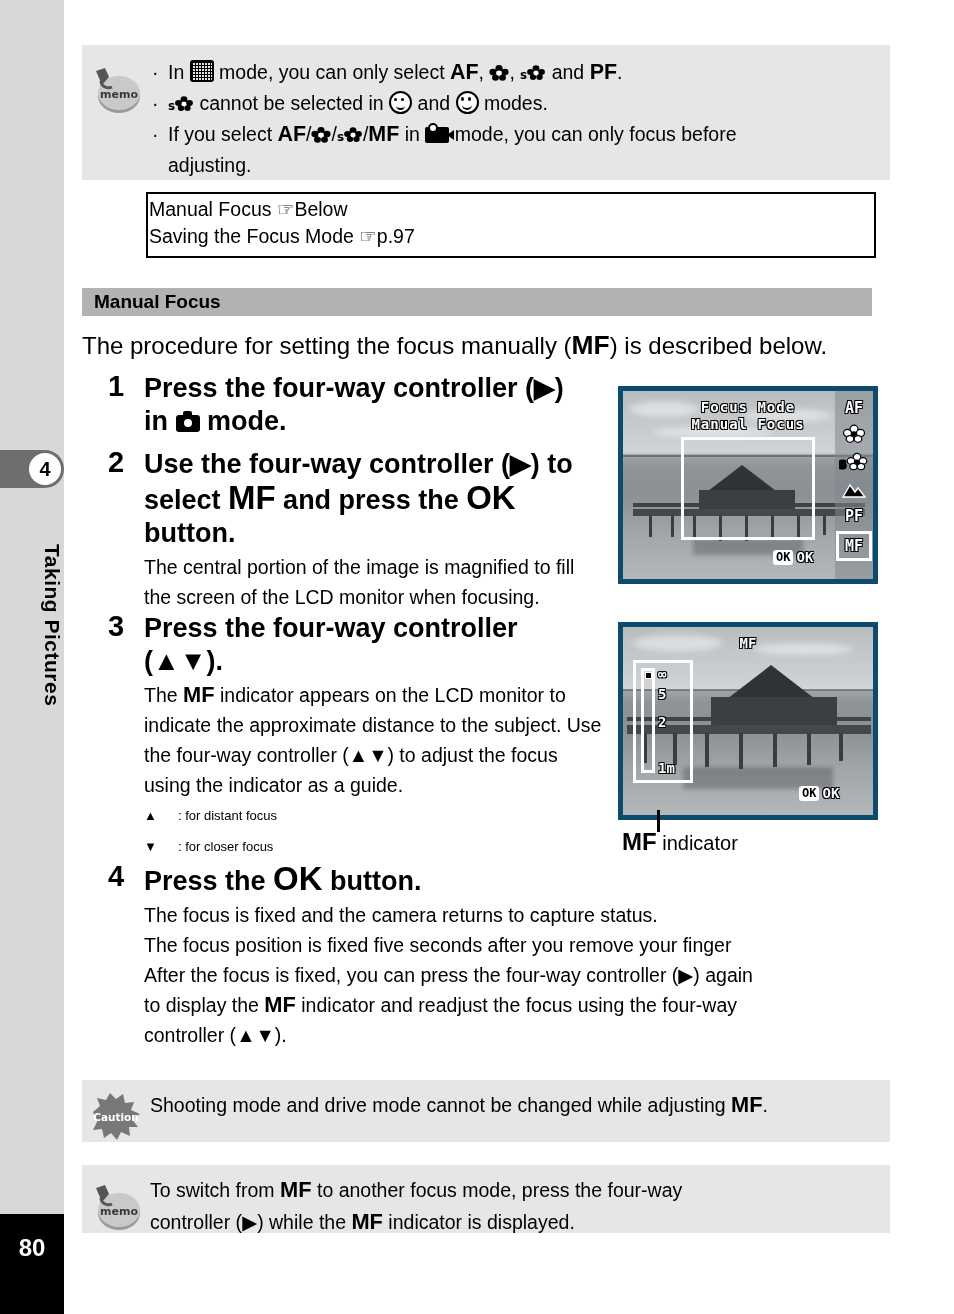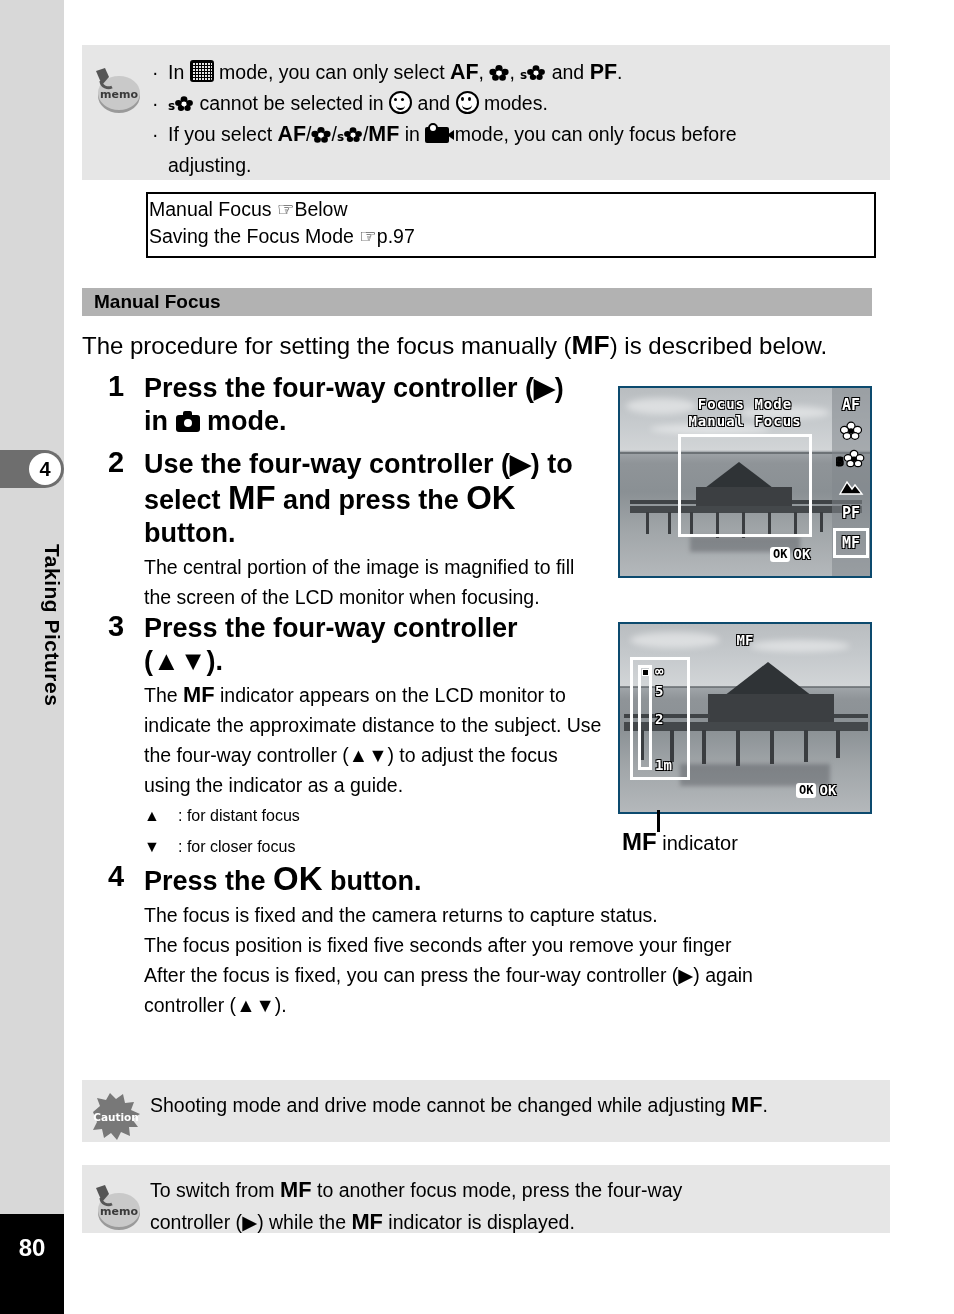--- a/index.html
+++ b/index.html
@@ -192,21 +192,21 @@
     font-size: 27px;
     font-weight: bold;
     line-height: 33px;
   }
   .step-desc {
     font-size: 19.5px;
     line-height: 30px;
     margin-top: 2px;
   }
   .arrow-line {
-    font-size: 16px;
+    font-size: 13px;
     line-height: 31px;
     white-space: nowrap;
   }
   .arrow-line .ar { display: inline-block; width: 34px; }
 
   .step1 { top: 372px; width: 520px; }
   .step2 { top: 448px; width: 520px; }
   .step3 { top: 612px; width: 520px; }
   .step4 { top: 862px; width: 800px; }
   .mf, .af, .pf, .ok {
@@ -328,21 +328,21 @@
     width: 20px; height: 18px;
     vertical-align: -3px;
   }
   .ic-flower svg { display:block; }
   .ic-sflower { width: 26px; height: 18px; vertical-align: -3px; }
   .ic-sflower svg { display:block; }
 
   
   .lcd {
     position: absolute;
-    border: 2px solid #0c4a6e;
+    border: 5px solid #0c4a6e;
     overflow: hidden;
     background: #4c1d95;
   }
   .lcd1 { left: 618px; top: 386px; width: 250px; height: 188px; }
   .lcd2 { left: 618px; top: 622px; width: 250px; height: 188px; }
 
   
   .scene {
     position: absolute;
     inset: 0;
@@ -701,20 +701,23 @@
     </div>
     <div class="step-desc">
       <div>The focus is fixed and the camera returns to capture status.</div>
       <div>
         <span>The focus position is fixed five seconds after you remove your finger</span>
       </div>
       <div>
         <span>After the focus is fixed, you can press the four-way controller (</span><span>▶</span><span>) again</span>
       </div>
       <div>
+        <span>to display the </span><span class="mf" style="font-size:1.12em">MF</span><span> indicator and readjust the focus using the four-way</span>
+      </div>
+      <div>
         <span>controller (</span><span>▲</span><span>▼</span><span>).</span>
       </div>
     </div>
   </div>
 </div>
 
 <div class="lcd lcd1">
   <div class="scene">
     <div class="cloud" style="left:6px;  top:10px; width:70px; height:16px;"></div>
     <div class="cloud" style="left:120px; top:18px; width:90px; height:13px;"></div>

